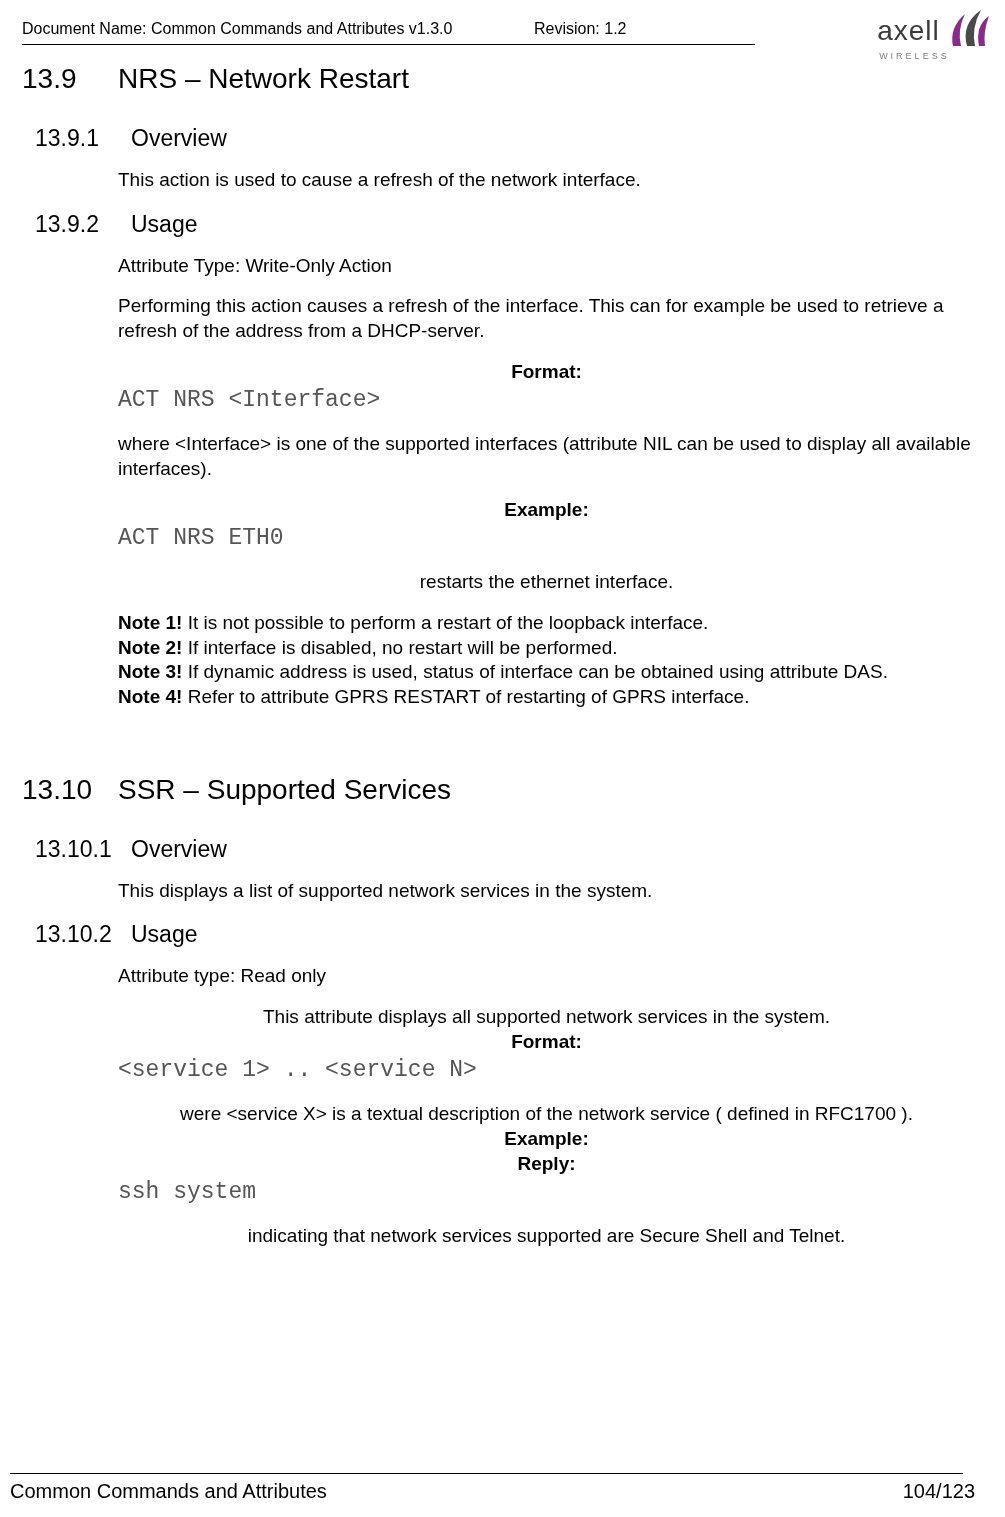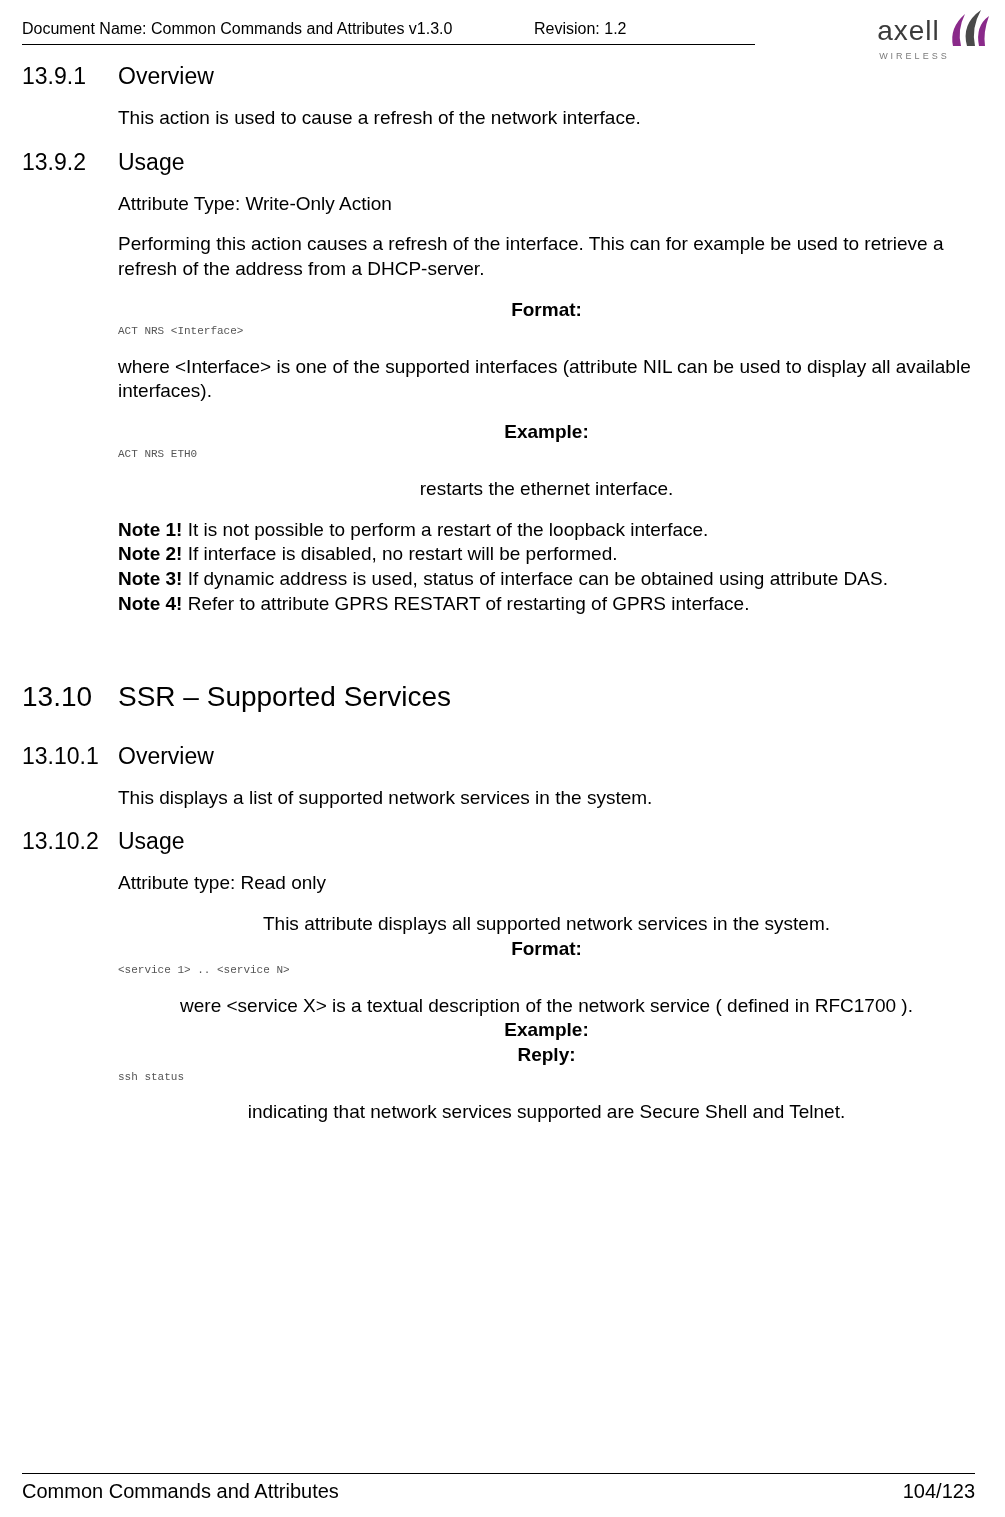--- a/index.html
+++ b/index.html
@@ -78,50 +78,50 @@
       font-weight: normal;
       flex-shrink: 0;
     }
     .h1-title {
       font-size: 28px;
       font-weight: normal;
     }
     .h2-row {
       display: flex;
       align-items: baseline;
-      margin: 2px 0 16px 0;
+      margin: 2px 0 16px 13px;
     }
     .h2-num {
       width: 96px;
       font-size: 23px;
       font-weight: normal;
       flex-shrink: 0;
     }
     .h2-title {
       font-size: 23px;
       font-weight: normal;
     }
     .body-block { margin-left: 96px; margin-bottom: 18px; line-height: 1.3; }
     .body-block p { margin-bottom: 16px; }
     .body-block p.tight { margin-bottom: 0; text-align: center; }
     .label-bold { font-weight: bold; }
     .mono {
       font-family: "Courier New", Courier, monospace;
-      font-size: 11px;
+      font-size: 23px;
       color: #555;
       margin-bottom: 2px;
       margin-top: 2px;
     }
     .note-line { margin-bottom: 0; line-height: 1.3; }
     .note-label { font-weight: bold; }
     .notes { margin-top: 16px; margin-bottom: 0;}
     .footer {
       position: absolute;
       bottom: 14px;
-      left: 22px;
+      left: 10px;
       right: 30px;
     }
     .footer-row {
       display: flex;
       justify-content: space-between;
       font-size: 20px;
     }
     .section-gap { height: 36px; }
   </style>
 </head>
@@ -144,20 +144,24 @@
       </span>
     </div>
     <div class="logo-sub">WIRELESS</div>
   </div>
 </div>
 
 <hr class="hr-top">
 
 <div class="content">
 
+  <div class="h1-row">
+    <div class="h1-num">13.9</div>
+    <div class="h1-title">NRS – Network Restart</div>
+  </div>
 
   <div class="h2-row">
     <div class="h2-num">13.9.1</div>
     <div class="h2-title">Overview</div>
   </div>
   <div class="body-block">
     <p>This action is used to cause a refresh of the network interface.</p>
   </div>
 
   <div class="h2-row">
@@ -201,21 +205,21 @@
     <div class="h2-title">Usage</div>
   </div>
   <div class="body-block">
     <p>Attribute type: Read only</p>
     <p class="tight">This attribute displays all supported network services in the system.</p>
     <p class="tight label-bold">Format:</p>
     <p class="mono">&lt;service 1&gt; .. &lt;service N&gt;</p>
     <p class="tight">were &lt;service X&gt; is a textual description of the network service ( defined in RFC1700 ).</p>
     <p class="tight label-bold">Example:</p>
     <p class="tight label-bold">Reply:</p>
-    <p class="mono">ssh status</p>
+    <p class="mono">ssh system</p>
     <p class="tight">indicating that network services supported are Secure Shell and Telnet.</p>
   </div>
 
 </div>
 
 <div class="footer">
   <hr class="hr-bottom">
   <div class="footer-row">
     <div>Common Commands and Attributes</div>
     <div>104/123</div>

